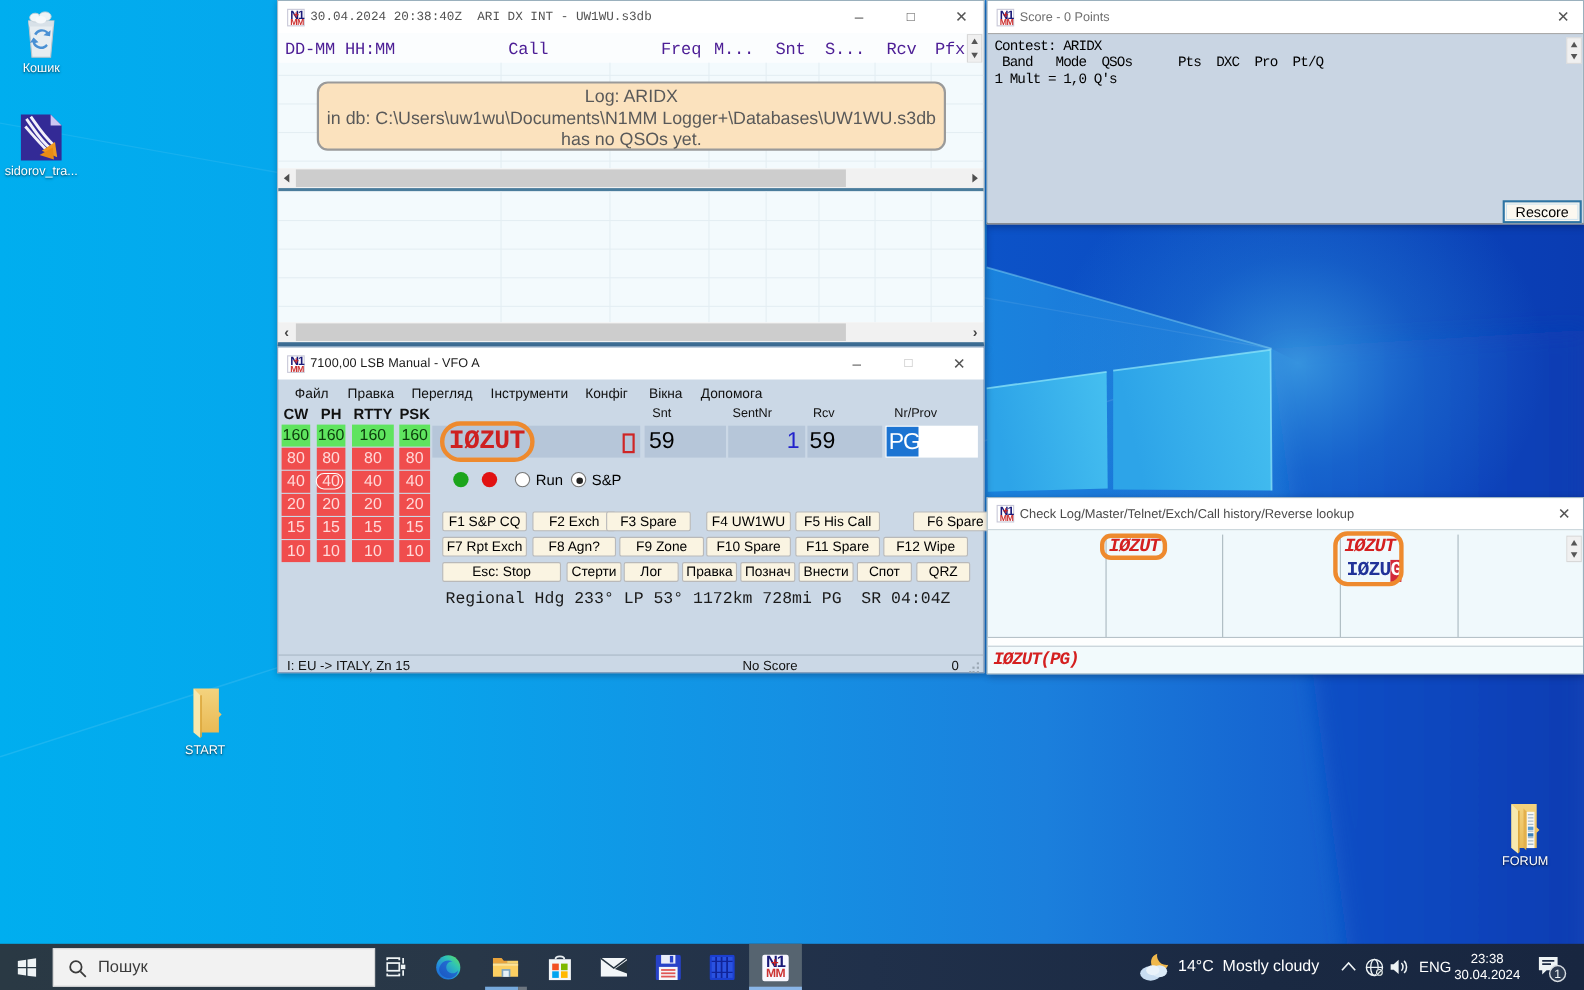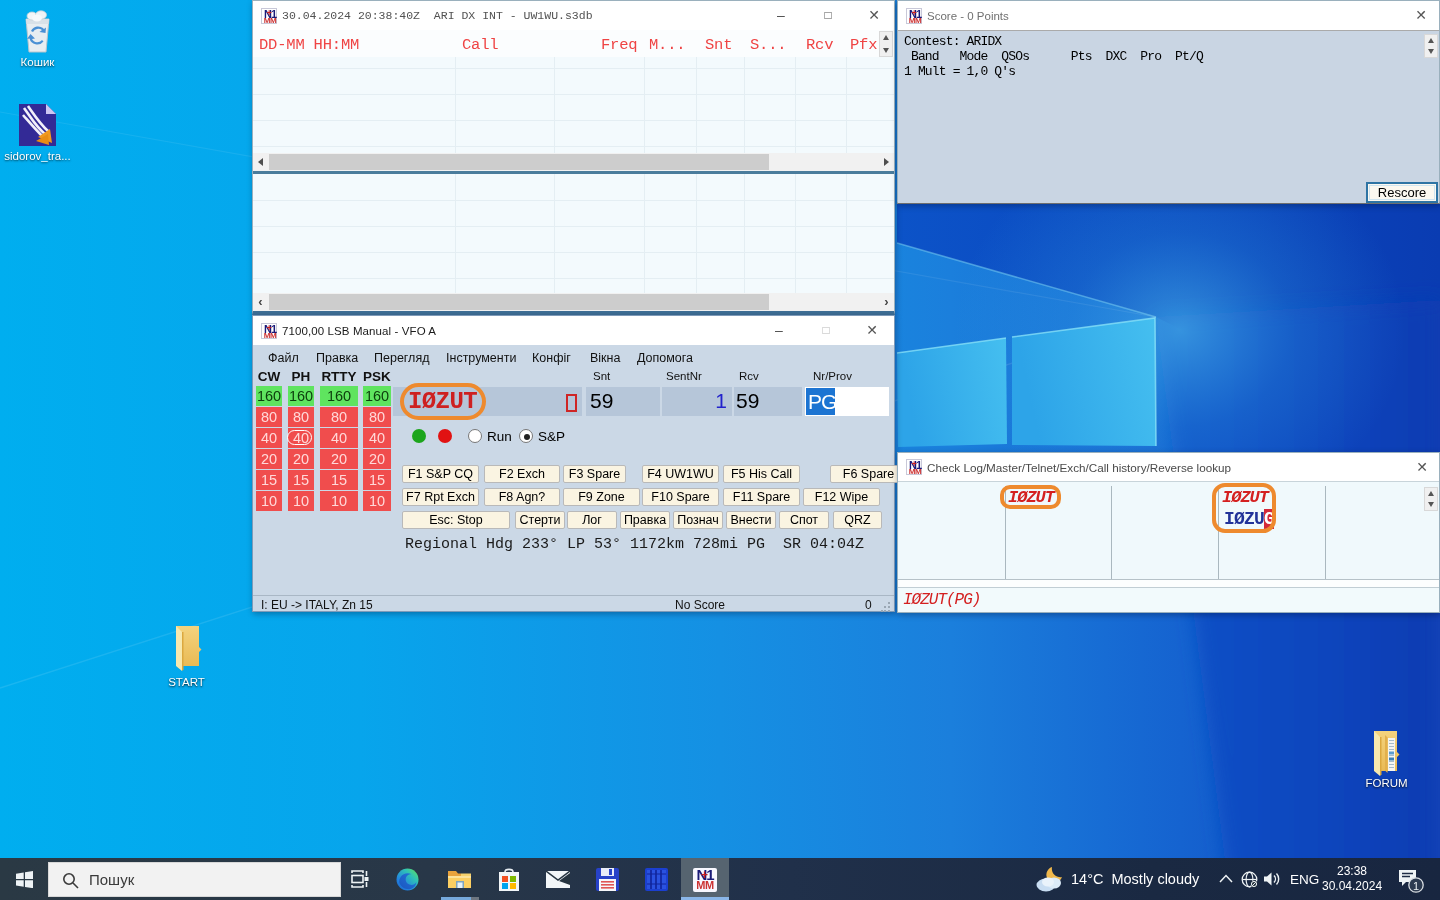--- a/index.html
+++ b/index.html
@@ -143,21 +143,21 @@
       <div class="nicon">
           <div class="n1">N1</div>
           <div class="pl">+</div>
           <div class="mm">MM</div>
         </div>
       <div class="ttl" style="font-size:11.5px;font-family:Liberation Mono, monospace;">30.04.2024 20:38:40Z&nbsp; ARI DX INT - UW1WU.s3db</div>
       <div class="capbtn" style="left:513px;">–</div>
       <div class="capbtn" style="left:560px; font-size:12px;">□</div>
       <div class="capbtn" style="left:606px;">✕</div>
     </div>
-    <div class="abs mono" id="loghdr" style="left:0; top:29px; width:641px; height:27px; background:#fbfdfe; font-size:15.5px; color:#ef4444; letter-spacing:-0.2px;">
+    <div class="abs mono" id="loghdr" style="left:0; top:29px; width:641px; height:27px; background:#fbfdfe; font-size:15.5px; color:#4c1d95; letter-spacing:-0.2px;">
       <span class="abs" style="left:6px; top:6px;">DD-MM HH:MM</span>
       <span class="abs" style="left:209px; top:6px;">Call</span>
       <span class="abs" style="left:348px; top:6px;">Freq</span>
       <span class="abs" style="left:396px; top:6px;">M...</span>
       <span class="abs" style="left:452px; top:6px;">Snt</span>
       <span class="abs" style="left:497px; top:6px;">S...</span>
       <span class="abs" style="left:553px; top:6px;">Rcv</span>
       <span class="abs" style="left:597px; top:6px;">Pfx</span>
     </div>
     <div class="spin" style="right:1px; top:30px; height:26px;">
@@ -197,20 +197,23 @@
         <i class="vl" style="left:593px"></i>
       <i class="hl" style="top:26px"></i>
         <i class="hl" style="top:52px"></i>
         <i class="hl" style="top:78px"></i>
         <i class="hl" style="top:104px"></i>
     </div>
     <div class="abs hscroll" style="left:0; top:292px; width:641px; height:18px;">
       <span class="hsa" style="left:0">‹</span>
         <span class="hsa" style="right:0">›</span>
       <span class="th" style="left:16px; width:500px;"></span>
+    </div>
+    <div class="abs" id="tooltip" style="left:35px; top:73px; width:572px; height:63px; background:#fbe2be; border:2px solid #9a9a9a; border-radius:10px; color:#595959; font-size:16.2px; text-align:center; line-height:19.5px; padding-top:3px;">
+      Log: ARIDX<br>in db: C:\Users\uw1wu\Documents\N1MM Logger+\Databases\UW1WU.s3db<br>has no QSOs yet.
     </div>
   </div>
 
   <div class="win" id="scorew" style="left:897px; top:0; width:543px; height:204px; border:1px solid #9ab0bd; border-bottom:2px solid #6e6e6e;">
     <div class="tbar">
       <div class="nicon">
           <div class="n1">N1</div>
           <div class="pl">+</div>
           <div class="mm">MM</div>
         </div>
@@ -305,21 +308,21 @@
     <div class="abs" style="left:159px; top:113px; width:14px; height:14px; border-radius:50%; background:#1ca51c;"></div>
     <div class="abs" style="left:185px; top:113px; width:14px; height:14px; border-radius:50%; background:#e11212;"></div>
     <div class="radio" style="left:215px; top:113px;"></div>
     <div class="abs" style="left:234px; top:113px; font-size:13.5px;">Run</div>
     <div class="radio" style="left:266px; top:113px;">
         <i style="position:absolute; left:3.5px; top:3.5px; width:6px; height:6px; border-radius:50%; background:#222;"></i>
       </div>
     <div class="abs" style="left:285px; top:113px; font-size:13.5px;">S&amp;P</div>
     <div class="fkey" style="left:149px; top:149px; width:77px;">F1 S&amp;P CQ</div>
     <div class="fkey" style="left:231px; top:149px; width:76px;">F2 Exch</div>
-    <div class="fkey" style="left:310px; top:149px; width:63px;">F3 Spare</div>
+    <div class="fkey" style="left:298px; top:149px; width:77px;">F3 Spare</div>
     <div class="fkey" style="left:389px; top:149px; width:77px;">F4 UW1WU</div>
     <div class="fkey" style="left:470px; top:149px; width:77px;">F5 His Call</div>
     <div class="fkey" style="left:550px; top:149px; width:77px;margin-left:27px;">F6 Spare</div>
     <div class="fkey" style="left:149px; top:172px; width:77px;">F7 Rpt Exch</div>
     <div class="fkey" style="left:231px; top:172px; width:76px;">F8 Agn?</div>
     <div class="fkey" style="left:310px; top:172px; width:77px;">F9 Zone</div>
     <div class="fkey" style="left:389px; top:172px; width:77px;">F10 Spare</div>
     <div class="fkey" style="left:470px; top:172px; width:77px;">F11 Spare</div>
     <div class="fkey" style="left:550px; top:172px; width:77px;">F12 Wipe</div>
     <div class="fkey" style="left:149px; top:195px; width:108px;">Esc: Stop</div>
@@ -371,21 +374,21 @@
       <div class="u" style="top:0;">
           <i class="arr au"></i>
         </div>
       <div class="d" style="bottom:0;">
           <i class="arr ad"></i>
         </div>
     </div>
     <div class="abs" style="left:0; top:126px; width:541px; height:1px; background:#b6c2c8;"></div>
     <div class="abs" style="left:0; top:127px; width:541px; height:7px; background:#fdfefe;"></div>
     <div class="abs" style="left:0; top:134px; width:541px; height:25px; background:#f2fafc; border-top:1px solid #c2ced4;">
-      <span class="abs mono" style="left:5px; top:3px; font-size:16px; font-weight:normal; font-style:italic; color:#d42020; letter-spacing:-1px;">IØZUT(PG)</span>
+      <span class="abs mono" style="left:5px; top:3px; font-size:16px; font-weight:bold; font-style:italic; color:#d42020; letter-spacing:-1px;">IØZUT(PG)</span>
     </div>
   </div>
 
   <div class="abs" id="taskbar" style="left:0; top:858px; width:1440px; height:42px; background:linear-gradient(90deg,#2a3944 0%,#283748 30%,#20304a 55%,#1a2942 80%,#182640 100%);">
 
     <svg class="abs" style="left:16px; top:13px;" width="17" height="17">
         <g fill="#eef3f5">
           <polygon points="0,2.7 7.7,1.5 7.7,8 0,8"></polygon>
           <polygon points="9,1.3 17,0.1 17,8 9,8"></polygon>
           <polygon points="0,9.3 7.7,9.3 7.7,15.8 0,14.6"></polygon>

